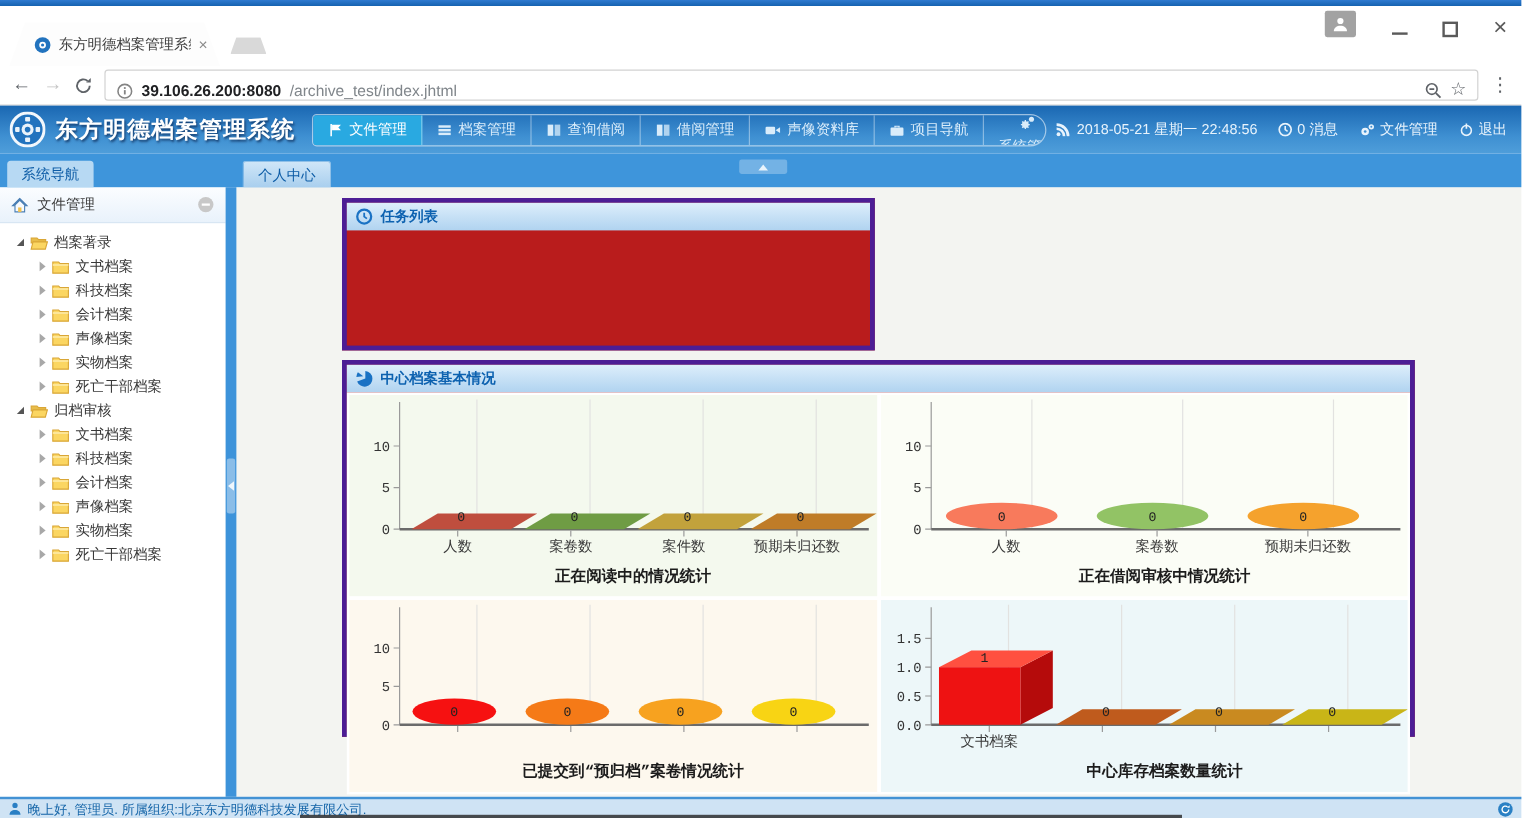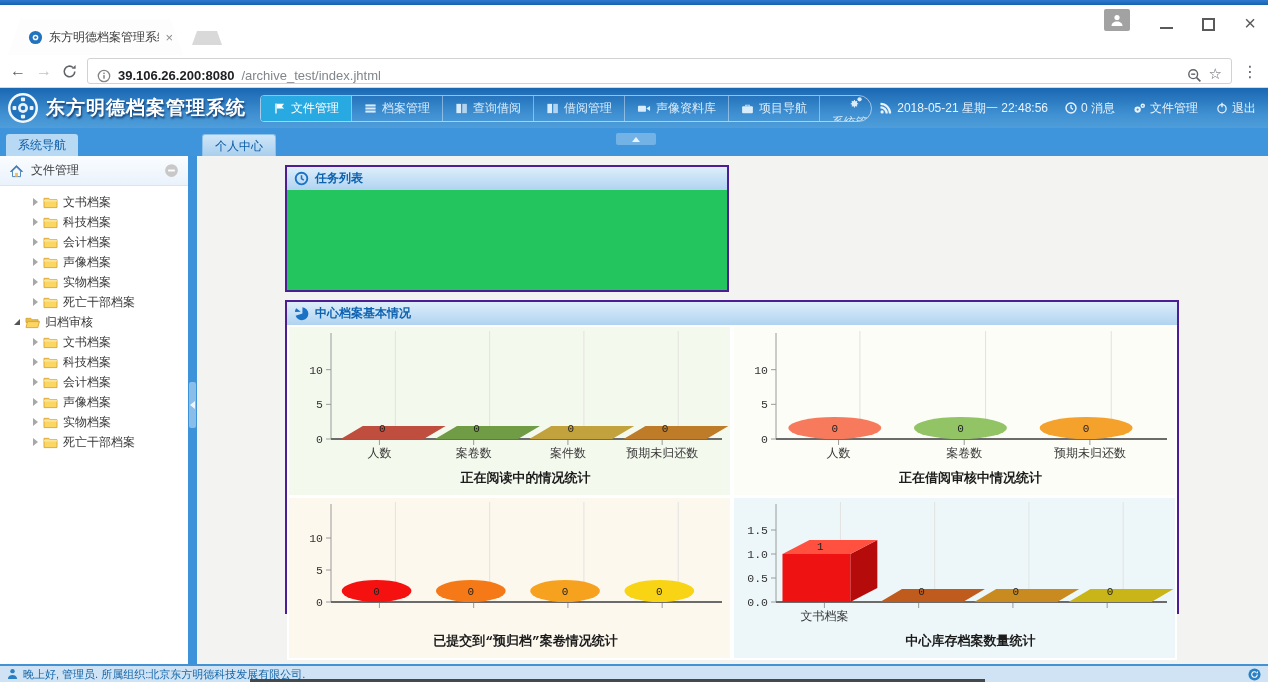--- a/index.html
+++ b/index.html
@@ -80,21 +80,21 @@
   .exp-closed { width:0; height:0; border-left:5px solid #a8a8a8; border-top:4px solid transparent; border-bottom:4px solid transparent; }
 
   .splitter { width:9px; background:#3d93da; position:relative; }
   .splitter-thumb { position:absolute; left:1px; right:1px; top:226px; height:46px; background:#8abde8;
                     border-radius:2px; display:flex; align-items:center; justify-content:center; cursor:col-resize; }
   .splitter-arrow { width:0; height:0; border-top:4px solid transparent; border-bottom:4px solid transparent;
                     border-right:5px solid #eef6fd; }
 
   .content { flex:1; background:#f3f4f1; padding:9px 0 0 88px; }
   .panel-row { display:flex; gap:6px; margin-bottom:8px; }
-  .panel { border:2px solid #4c1d95; background:#22c55e; }
+  .panel { border:4px solid #4c1d95; background:#b91c1c; }
   .panel.small { width:444px; height:127px; }
   .panel.big { width:894px; height:314px;font-family:Liberation Mono, monospace; }
   .panel-header { height:23px; background:linear-gradient(#ddeefb,#b0d3f0); display:flex; align-items:center;
                   gap:6px; padding:0 7px; font-size:12px; font-weight:bold; color:#0d62b0; }
   .panel-body { background:#fff; }
   .big-body { padding:2px; display:grid; grid-template-columns:1fr 1fr; gap:3px; }
   .quad { overflow:hidden; }
   .quad svg { display:block; }
   .icon { display:inline-flex; align-items:center; }
 
@@ -325,20 +325,30 @@
         <span>文件管理</span>
         <span class="spacer"></span>
         <span class="icon">
             <svg width="15" height="15" viewBox="0 0 16 16">
               <circle cx="8" cy="8" r="6.8" fill="#c8c8c8"></circle>
               <rect x="4.4" y="7" width="7.2" height="2" fill="#fff"></rect>
             </svg>
           </span>
       </div>
       <div class="tree">
+          <div class="tree-row group">
+            <span class="exp-open"></span>
+            <span class="icon">
+              <svg width="15" height="13" viewBox="0 0 16 14">
+                <path d="M1 2.5h5.2L7.6 4H14v3H1z" fill="#e8bd4a" stroke="#d9a636" stroke-width="1"></path>
+                <path d="M2.6 6h12.9l-1.8 6.5H1z" fill="#fbd662" stroke="#d9a636" stroke-width="1"></path>
+              </svg>
+            </span>
+            <span>档案著录</span>
+          </div>
           <div class="tree-row child">
             <span class="exp-closed"></span>
             <span class="icon">
               <svg width="15" height="13" viewBox="0 0 16 14">
                 <path d="M1 2.5h5.2L7.6 4H15v8.5H1z" fill="#fbd662" stroke="#d9a636" stroke-width="1"></path>
                 <path d="M1 4.2h14v1.8H1z" fill="#fde9a2" opacity=".85"></path>
               </svg>
             </span>
             <span>文书档案</span>
           </div>

